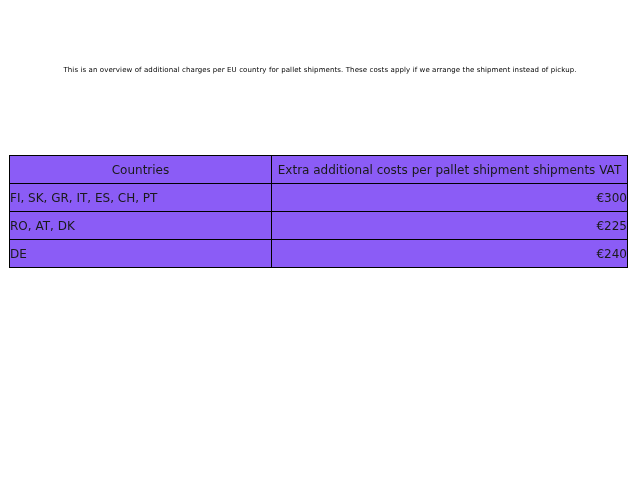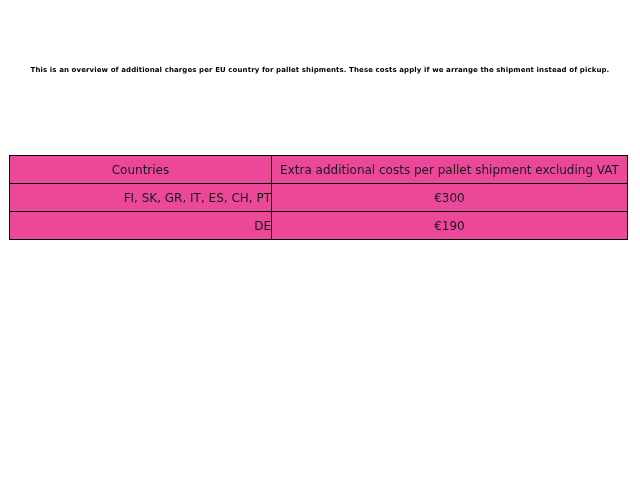--- a/index.html
+++ b/index.html
@@ -14,21 +14,21 @@
     font-family: "DejaVu Sans", "Liberation Sans", sans-serif;
     overflow: hidden;
   }
   .intro {
     position: absolute;
     top: 65px;
     left: 0;
     width: 640px;
     text-align: center;
     font-size: 7px;
-    font-weight: bold;
+    font-weight: normal;
     color: #000000;
     line-height: 10px;
     letter-spacing: 0.1px;
   }
   table.charges {
     position: absolute;
     left: 9px;
     top: 155px;
     width: 618px;
     border-collapse: collapse;
@@ -38,55 +38,59 @@
   table.charges td {
     border: 1px solid #000000;
     height: 27px;
     padding: 0;
     font-size: 12px;
     font-weight: normal;
     color: #1a1a1a;
     vertical-align: middle;
     white-space: nowrap;
     overflow: hidden;
-    background: #ec4899;
+    background: #8b5cf6;
   }
   col.col-countries { width: 262px; }
   col.col-cost      { width: 356px; }
   table.charges th {
     text-align: center;
   }
   td.countries-cell {
-    text-align: right;
+    text-align: left;
     padding-left: 24px;
   }
   td.cost-cell {
-    text-align: center;
+    text-align: right;
     padding-left: 34px;
   }
 </style>
 </head>
 <body>
 
 <div class="intro">This is an overview of additional charges per EU country for pallet shipments. These costs apply if we arrange the shipment instead of pickup.</div>
 
 <table class="charges">
   <colgroup>
     <col class="col-countries">
     <col class="col-cost">
   </colgroup>
   <thead>
     <tr>
       <th>Countries</th>
-      <th>Extra additional costs per pallet shipment excluding VAT</th>
+      <th>Extra additional costs per pallet shipment shipments VAT</th>
     </tr>
   </thead>
   <tbody>
     <tr>
       <td class="countries-cell">FI, SK, GR, IT, ES, CH, PT</td>
       <td class="cost-cell">€300</td>
     </tr>
     <tr>
+      <td class="countries-cell">RO, AT, DK</td>
+      <td class="cost-cell">€225</td>
+    </tr>
+    <tr>
       <td class="countries-cell">DE</td>
-      <td class="cost-cell">€190</td>
+      <td class="cost-cell">€240</td>
     </tr>
   </tbody>
 </table>
 
 </body></html>

